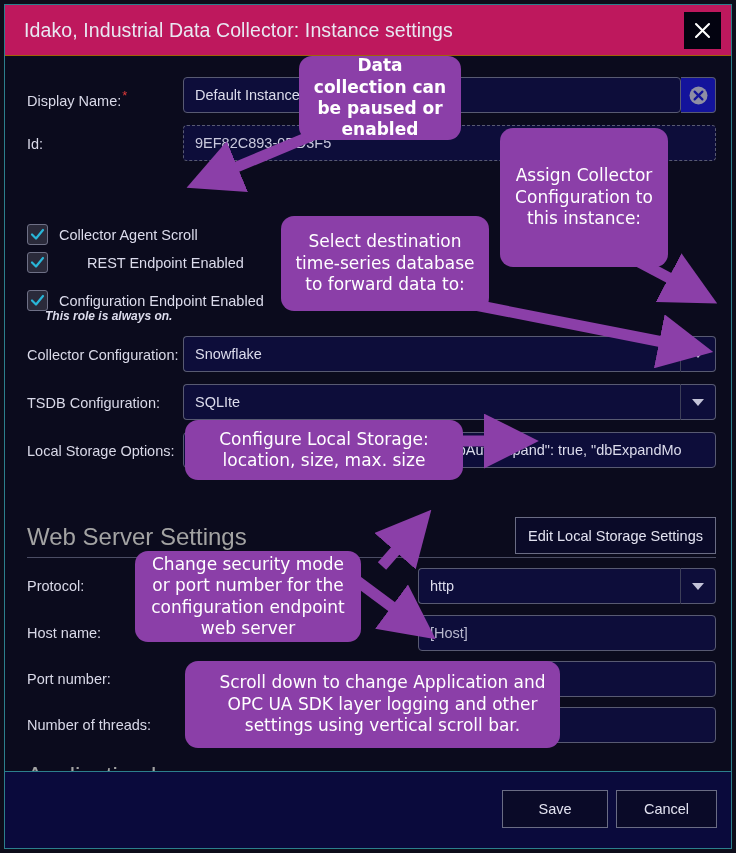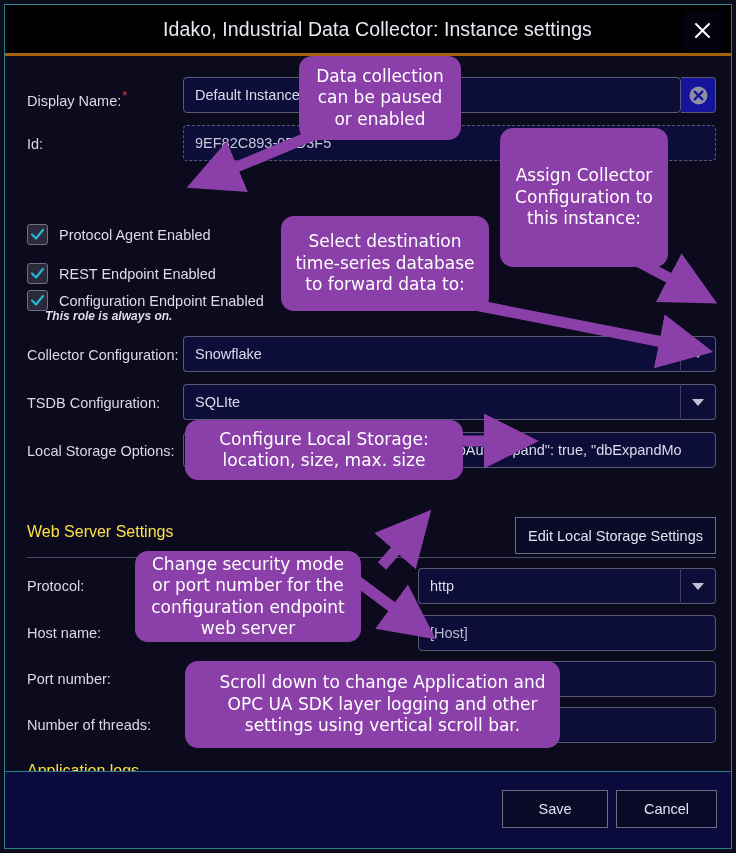--- a/index.html
+++ b/index.html
@@ -30,26 +30,25 @@
     box-sizing: border-box;
     display: flex;
     flex-direction: column;
   }
 
   
   .titlebar {
     position: relative;
     height: 51px;
     flex: 0 0 51px;
-    background: #000000;
-    border-bottom: 3px solid #a16207;
-    display: flex;
-    align-items: center;
-    box-sizing: border-box;
-    justify-content: center;
+    background: #be185d;
+    border-bottom: 1px solid #a16207;
+    display: flex;
+    align-items: center;
+    box-sizing: border-box;
   }
   .title-text {
     margin-left: 19px;
     color: #e8e8f2;
     font-size: 19.5px;
     letter-spacing: .1px;
     white-space: nowrap;
   }
   .close-btn {
     position: absolute;
@@ -194,22 +193,22 @@
     align-items: center;
     justify-content: center;
     cursor: pointer;
     white-space: nowrap;
   }
 
   
   .section {
     position: absolute;
     left: 22px;
-    color: #fde047;
-    font-size: 16px;
+    color: #a3a3a3;
+    font-size: 24px;
     white-space: nowrap;
   }
   .divider {
     position: absolute;
     height: 1px;
     background: #4b4d64;
   }
 
   
   .footer {
@@ -275,24 +274,24 @@
 
       <div class="lbl" style="top:80px;">Id:</div>
       <div class="field dashed readonly" style="left:178px; top:69px; width:533px;">9EF82C893-0DD3F5</div>
 
       <div class="cbrow" style="top:168px;">
         <span class="cbox">
           <svg width="15" height="15" viewBox="0 0 15 15">
             <path d="M2 7.5 L6 11.5 L13 3" stroke="#29b6d8" stroke-width="2.2" fill="none" stroke-linecap="round" stroke-linejoin="round"></path>
           </svg>
         </span>
-        <span class="cblabel">Protocol Agent Enabled</span>
-      </div>
-
-      <div class="cbrow" style="top:207px;">
+        <span class="cblabel">Collector Agent Scroll</span>
+      </div>
+
+      <div class="cbrow" style="top:196px;gap:28px;">
         <span class="cbox">
           <svg width="15" height="15" viewBox="0 0 15 15">
             <path d="M2 7.5 L6 11.5 L13 3" stroke="#29b6d8" stroke-width="2.2" fill="none" stroke-linecap="round" stroke-linejoin="round"></path>
           </svg>
         </span>
         <span class="cblabel">REST Endpoint Enabled</span>
       </div>
 
       <div class="cbrow" style="top:234px;">
         <span class="cbox">
@@ -364,21 +363,21 @@
 
     <line x1="470" y1="304" x2="683" y2="346" stroke="#8b3fa8" stroke-width="11" marker-end="url(#ah)"></line>
 
     <line x1="463" y1="441" x2="508" y2="441" stroke="#8b3fa8" stroke-width="11" marker-end="url(#ah)"></line>
 
     <line x1="382" y1="566" x2="411" y2="533" stroke="#8b3fa8" stroke-width="11" marker-end="url(#ah)"></line>
 
     <line x1="345" y1="572" x2="411" y2="621" stroke="#8b3fa8" stroke-width="11" marker-end="url(#ah)"></line>
   </svg>
 
-  <div class="callout" style="left:299px; top:56px; width:162px; height:84px;">Data collection can be paused or enabled</div>
+  <div class="callout" style="left:299px; top:56px; width:162px; height:84px;font-weight:bold;">Data collection can be paused or enabled</div>
 
   <div class="callout" style="left:500px; top:128px; width:168px; height:139px;">Assign Collector Configuration to this instance:</div>
 
   <div class="callout" style="left:281px; top:216px; width:208px; height:95px;">Select destination time-series database to forward data to:</div>
 
   <div class="callout" style="left:185px; top:420px; width:278px; height:60px;">Configure Local Storage: location, size, max. size</div>
 
   <div class="callout" style="left:135px; top:551px; width:226px; height:91px;">Change security mode or port number for the configuration endpoint web server</div>
 
   <div class="callout" style="left:185px; top:661px; width:375px; height:87px;padding-left:32px;">Scroll down to change Application and OPC UA SDK layer logging and other settings using vertical scroll bar.</div>

